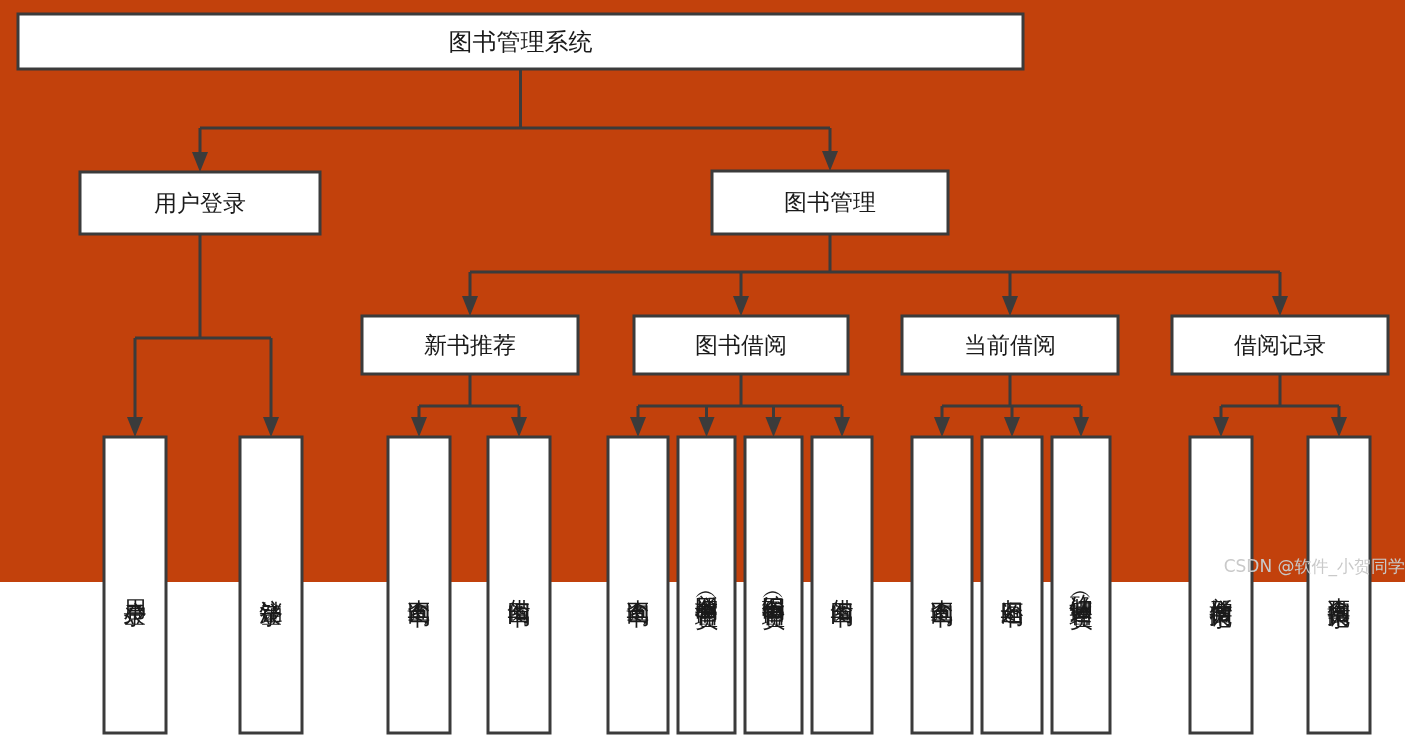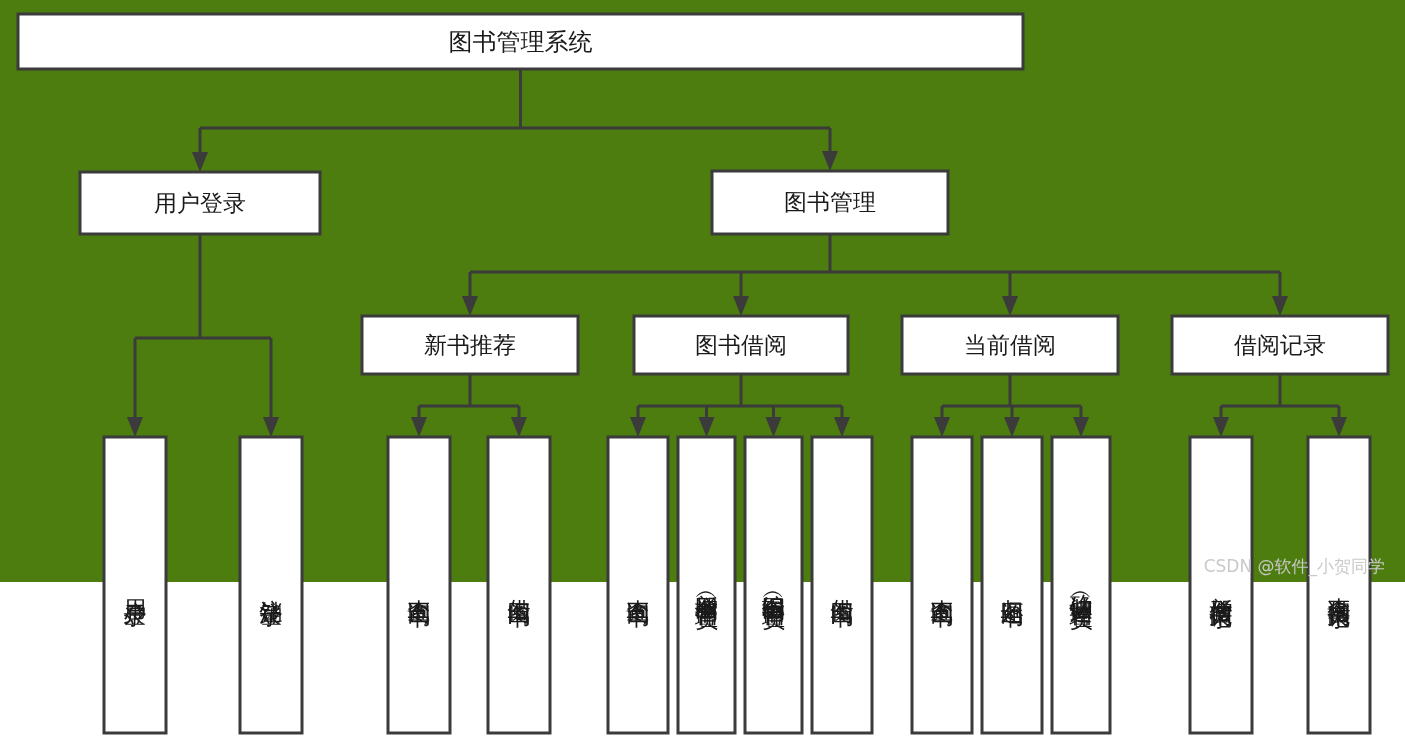--- a/index.html
+++ b/index.html
@@ -11,21 +11,21 @@
   body {
     width: 1405px;
     height: 747px;
     overflow: hidden;
     font-family: "DejaVu Sans", "Liberation Sans", sans-serif;
   }
   #diagram-root {
     position: relative;
     width: 1405px;
     height: 582px;
-    background: #4d7c0f;
+    background: #c2410c;
   }
   svg.diagram-svg {
     position: absolute;
     left: 0;
     top: 0;
     width: 1405px;
     height: 747px;
     display: block;
   }
   .node-box {
@@ -71,21 +71,21 @@
     font-family: "DejaVu Sans", "Liberation Sans", sans-serif;
     font-size: 23px;
     line-height: 1.18;
     letter-spacing: 2px;
     color: #1a1a1a;
     white-space: nowrap;
     text-align: center;
   }
   .watermark {
     position: absolute;
-    right: 20px;
+    right: 0;
     bottom: 4px;
     font-family: "DejaVu Sans", "Liberation Sans", sans-serif;
     font-size: 17px;
     color: #c9c9c9;
     white-space: nowrap;
     user-select: none;
   }
 </style>
 </head>
 <body>

